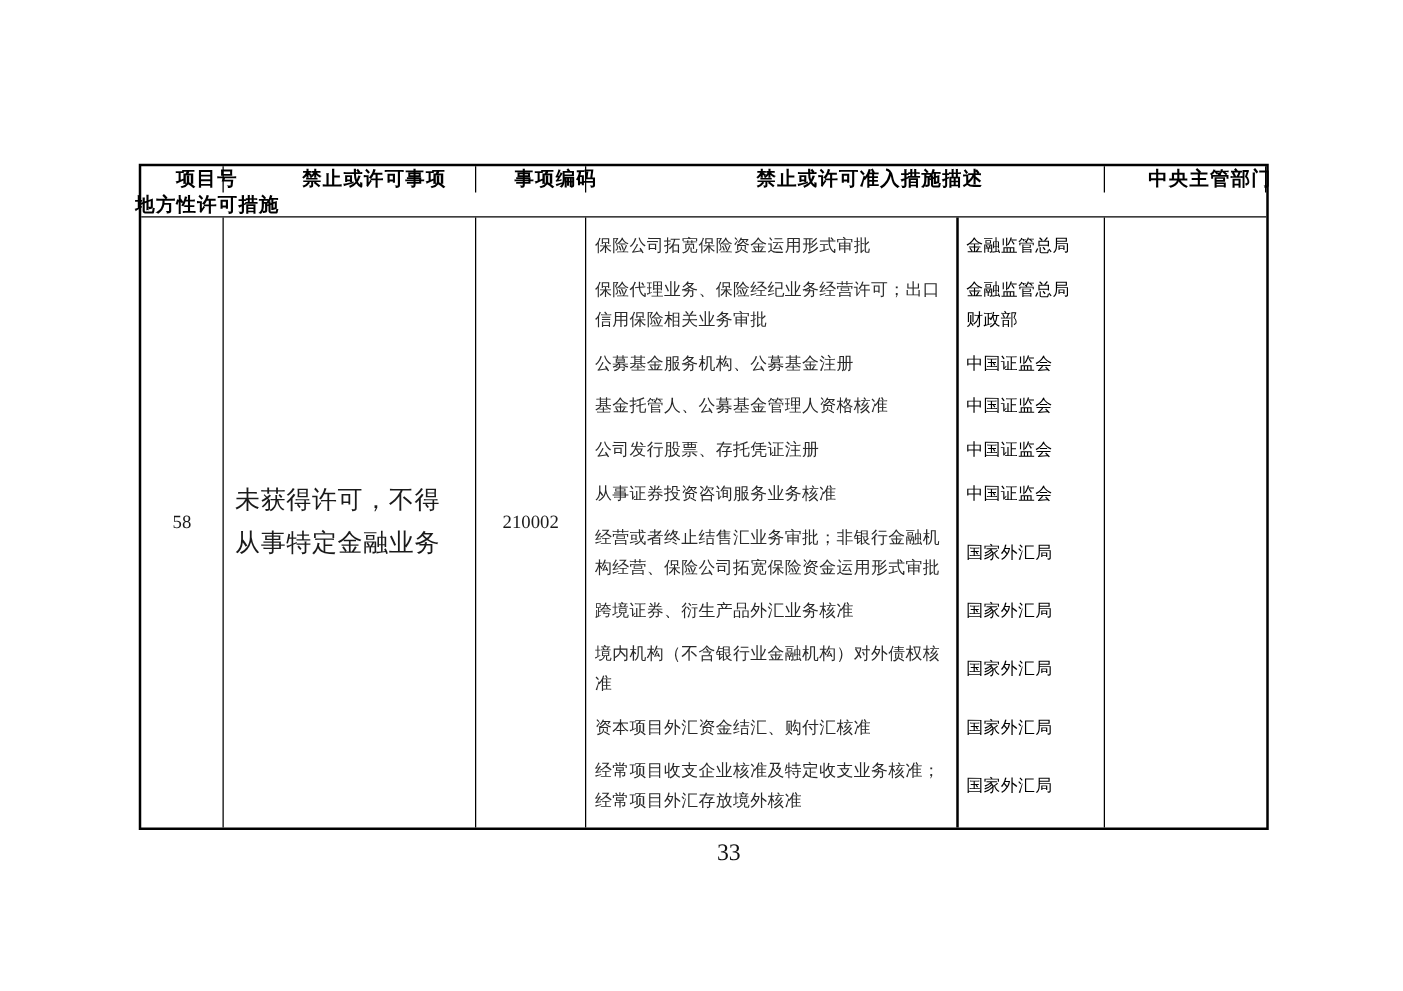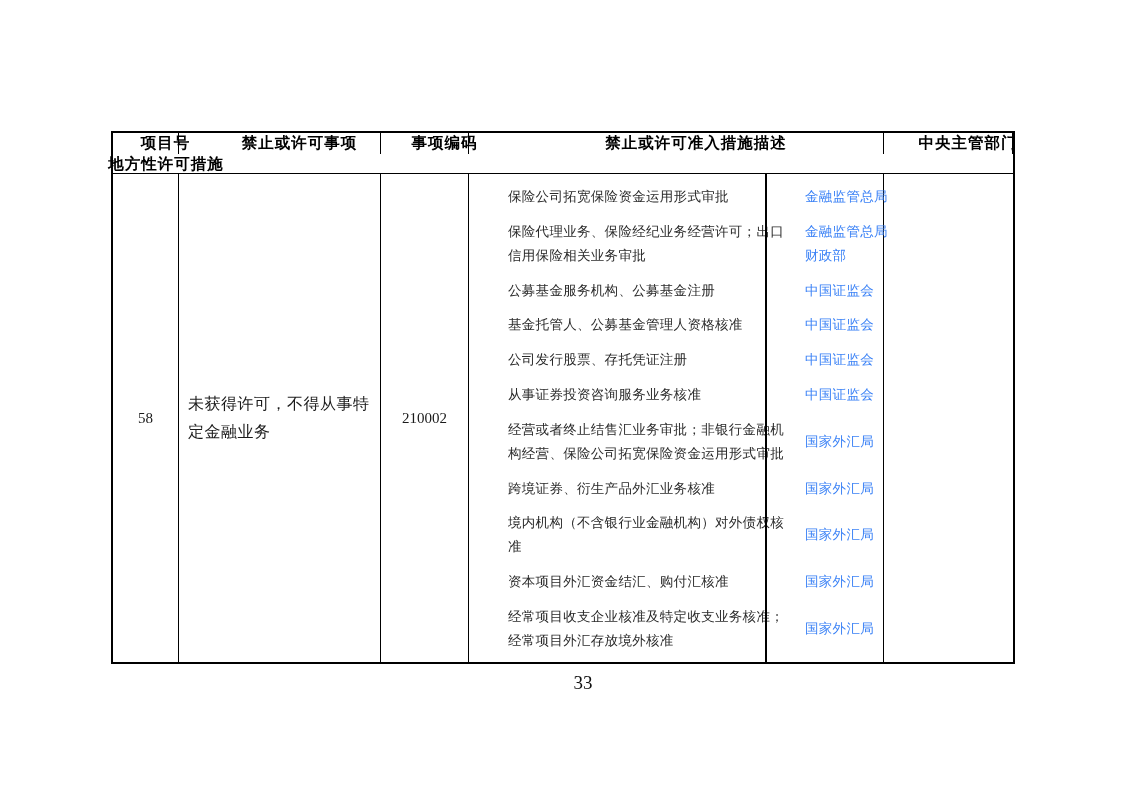--- a/index.html
+++ b/index.html
@@ -41,21 +41,21 @@
   .cell { border-right: 1.5px solid #000; }
   .cell:last-child { border-right: none; }
 
   .c-center {
     display: flex; align-items: center; justify-content: center;
     font-size: 15px;
   }
   .c-item {
     display: flex; align-items: center;
     padding: 0 9px;
-    font-size: 16px;
+    font-size: 20px;
     line-height: 1.75;
     letter-spacing: 0.5px;
   }
 
   .c-measures {
     position: relative;
     display: flex;
     flex-direction: column;
     justify-content: space-between;
     padding: 11px 0 9px 0;
@@ -66,34 +66,33 @@
     content: "";
     position: absolute;
     left: 296px; top: 0; bottom: 0;
     width: 1.5px;
     background: #000;
   }
   .measure-row {
     display: grid;
     grid-template-columns: 297px 118px;
     align-items: center;
-    margin-left: 32px;
   }
   .m-desc {
     font-size: 13.5px;
     line-height: 1.78;
     padding: 0 12px 0 7px;
     color: #2a2a2a;
     letter-spacing: 0.3px;
   }
   .m-dept {
     font-size: 13.5px;
     line-height: 1.78;
     padding-left: 7px;
-    color: #3b82f6;
+    color: #000000;
     white-space: pre-line;
     letter-spacing: 0.3px;
   }
 
   .page-number {
     position: absolute;
     left: 0; right: 0;
     top: 672px;
     text-align: center;
     font-size: 19px;

